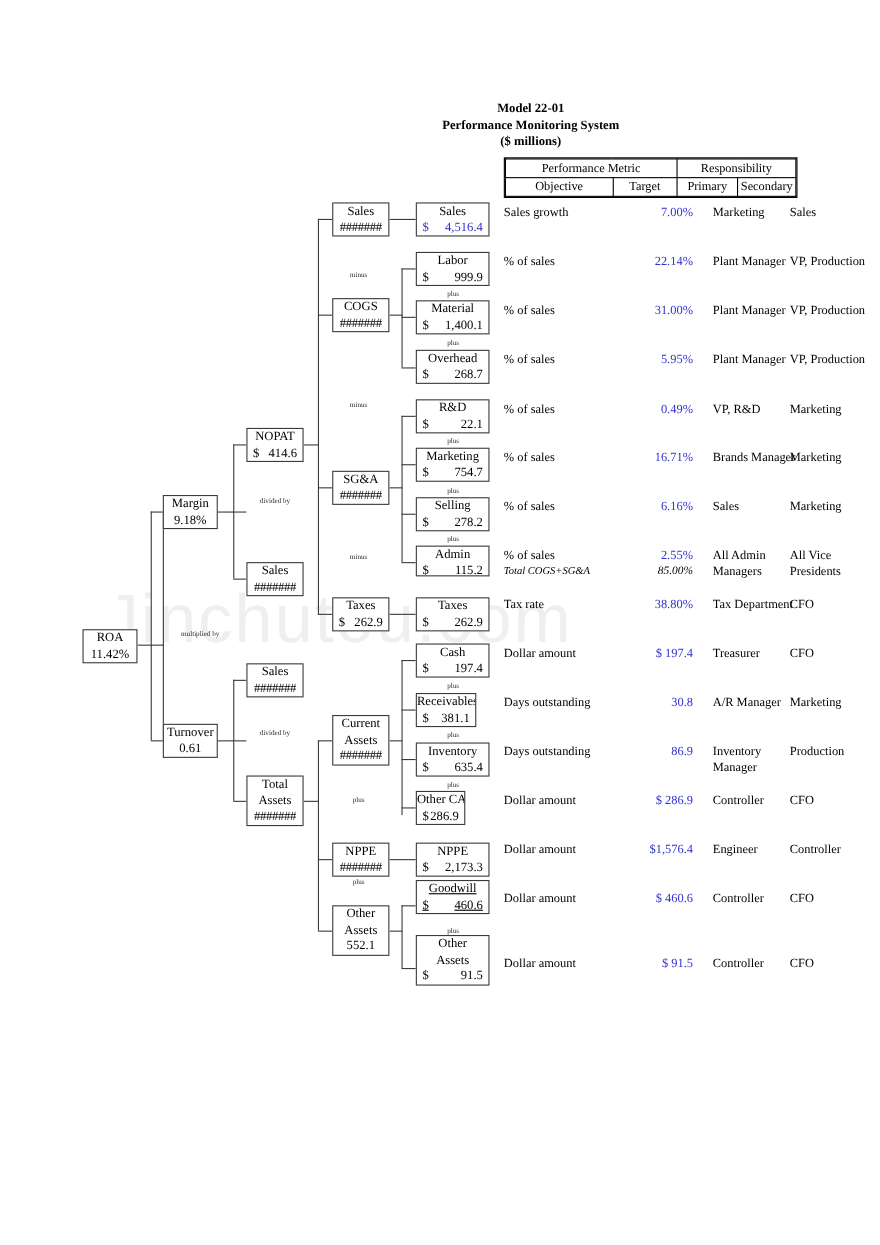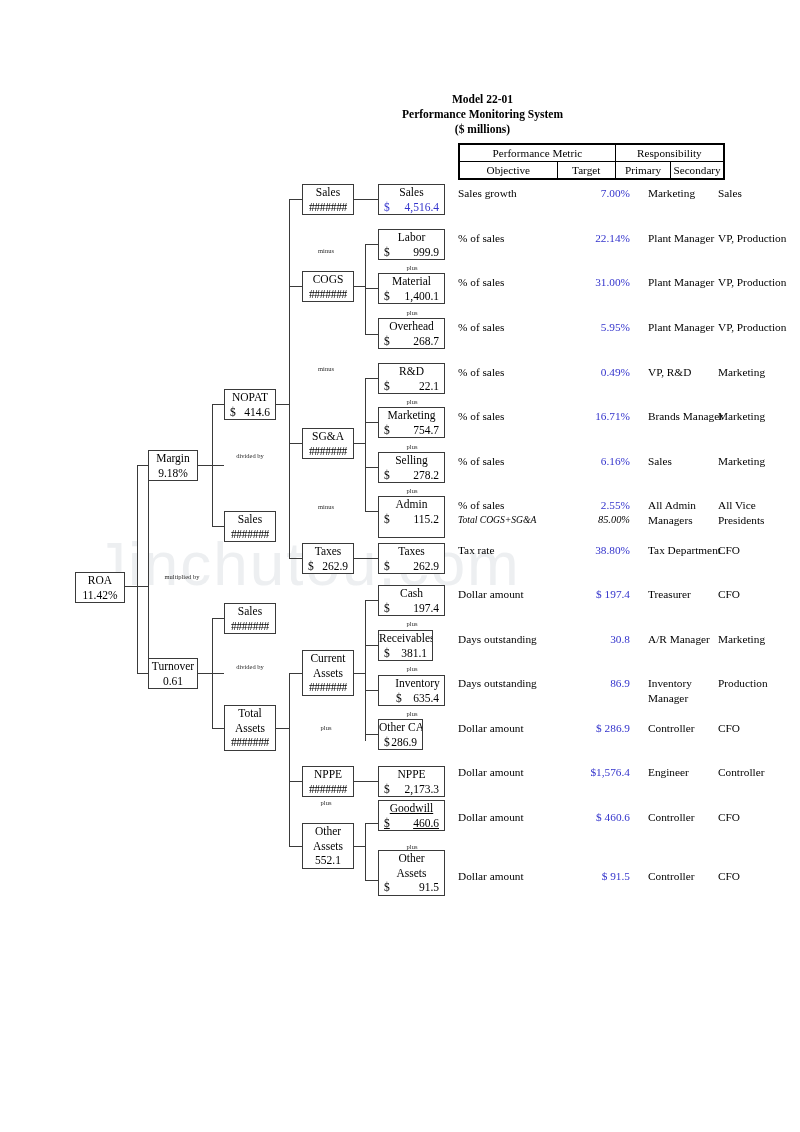--- a/index.html
+++ b/index.html
@@ -347,21 +347,21 @@
       <span>754.7</span>
     </span>
   </div>
   <div class="box" style="left:378px; top:452px; width:67px; height:31px;">
     <span class="ln">Selling</span>
     <span class="amt">
       <span>$</span>
       <span>278.2</span>
     </span>
   </div>
-  <div class="box" style="left:378px; top:496px; width:67px; height:42px;">
+  <div class="box" style="left:378px; top:496px; width:67px; height:28px;">
     <span class="ln">Admin</span>
     <span class="amt">
       <span>$</span>
       <span>115.2</span>
     </span>
   </div>
   <div class="box" style="left:378px; top:543px; width:67px; height:31px;">
     <span class="ln">Taxes</span>
     <span class="amt">
       <span>$</span>
@@ -375,21 +375,21 @@
       <span>197.4</span>
     </span>
   </div>
   <div class="box" style="left:378px; top:630px; width:55px; height:31px;">
     <span class="ln">Receivables</span>
     <span class="amt">
       <span>$</span>
       <span>381.1</span>
     </span>
   </div>
-  <div class="box" style="left:378px; top:675px; width:67px; height:31px;padding-left:12px;">
+  <div class="box" style="left:378px; top:675px; width:67px; height:31px;">
     <span class="ln">Inventory</span>
     <span class="amt">
       <span>$</span>
       <span>635.4</span>
     </span>
   </div>
   <div class="box" style="left:378px; top:719px; width:45px; height:31px;">
     <span class="ln">Other CA</span>
     <span class="amt">
       <span>$</span>

